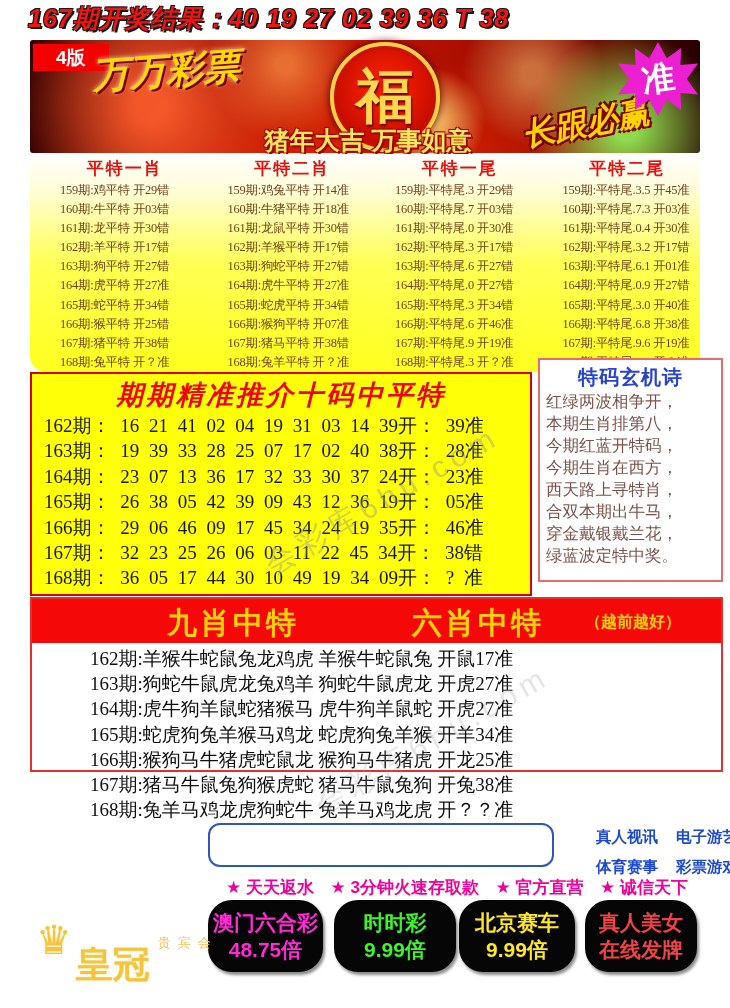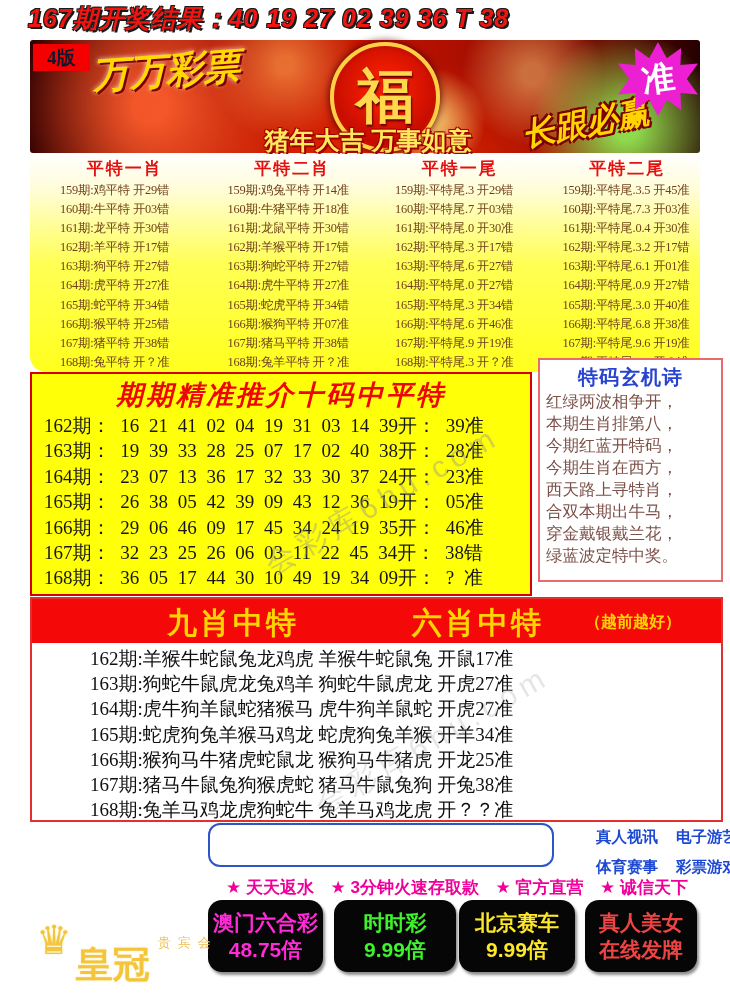--- a/index.html
+++ b/index.html
@@ -14,22 +14,22 @@
   
   .banner{position:absolute;left:30px;top:40px;width:670px;height:113px;border-radius:3px;
     background:
       radial-gradient(circle at 89% 78%, rgba(150,255,90,.85) 0 2%, rgba(150,255,90,0) 16%),
       radial-gradient(circle at 60% 72%, rgba(255,235,130,.75) 0 2%, rgba(255,235,130,0) 13%),
       radial-gradient(circle at 18% 58%, rgba(255,95,45,.9) 0 3%, rgba(255,95,45,0) 24%),
       radial-gradient(circle at 38% 22%, rgba(255,150,70,.7) 0 2%, rgba(255,150,70,0) 18%),
       radial-gradient(circle at 75% 30%, rgba(255,210,120,.5) 0 2%, rgba(255,210,120,0) 14%),
       radial-gradient(ellipse at 50% 115%, #e02600 0%, rgba(224,38,0,0) 62%),
       linear-gradient(90deg,#320000 0%,#8e0a00 22%,#c81400 50%,#8e0a00 78%,#250000 100%);}
-  .edition{position:absolute;left:3px;top:4px;background:#f40000;color:#0f172a;font-weight:bold;
-    font-size:19px;padding:4px 14px;line-height:1;font-family:Liberation Serif, serif;}
+  .edition{position:absolute;left:3px;top:4px;background:#f40000;color:#ffffff;font-weight:bold;
+    font-size:19px;padding:4px 23px;line-height:1;}
   .brand{position:absolute;left:62px;top:6px;font-size:37px;font-weight:bold;font-style:italic;
     color:#ffd900;transform:rotate(-4deg);
     text-shadow:2px 2px 0 #7c0000,0 0 5px rgba(255,255,255,.8);}
   .fu{position:absolute;left:300px;top:2px;width:102px;height:102px;border-radius:50%;
     border:4px solid #ffcf45;background:radial-gradient(circle at 50% 42%,#ee1c00 25%,#a80000 100%);
     box-shadow:inset 0 0 0 3px #c81000,0 0 9px #4a0000;display:flex;align-items:center;justify-content:center;}
   .fu span{font-size:58px;font-weight:bold;color:#ffd84e;text-shadow:1px 2px 2px #5e0000;}
   .greeting{position:absolute;left:168px;top:84px;width:340px;text-align:center;font-size:25px;
     font-weight:bold;color:#ffe85c;white-space:nowrap;
     text-shadow:2px 2px 0 #a00000,-1px -1px 0 #a00000,1px -1px 0 #a00000,-1px 1px 0 #a00000;}
@@ -60,21 +60,21 @@
     padding-left:12px;line-height:25.4px;word-spacing:5px;white-space:nowrap;}
 
   
   .poem{position:absolute;left:538px;top:358px;width:185px;height:224px;background:#fff;
     border:2px solid #e86a6a;box-sizing:border-box;}
   .poem-title{text-align:center;margin-top:4px;font-size:20px;font-weight:bold;color:#2743cf;letter-spacing:1px;}
   .poem-line{font-family:"Liberation Serif","DejaVu Serif",serif;font-size:16.5px;color:#7c5048;
     line-height:22px;padding-left:6px;white-space:nowrap;}
 
   
-  .zodiac{position:absolute;left:30px;top:597px;width:693px;height:225px;background:#fff;
+  .zodiac{position:absolute;left:30px;top:597px;width:693px;height:175px;background:#fff;
     border:2px solid #e03030;box-sizing:border-box;}
   .z-header{position:relative;height:44px;background:#f50808;}
   .z-nine{position:absolute;left:135px;top:4px;font-size:30px;font-weight:bold;color:#ffd400;letter-spacing:3px;}
   .z-six{position:absolute;left:380px;top:4px;font-size:30px;font-weight:bold;color:#ffd400;letter-spacing:3px;}
   .z-note{position:absolute;left:553px;top:13px;font-size:16px;font-weight:bold;color:#ffd400;}
   .z-body{padding-top:3px;}
   .z-row{font-family:"Liberation Serif","DejaVu Serif",serif;font-size:19px;color:#101010;
     line-height:25.2px;padding-left:58px;white-space:nowrap;}
 
   
@@ -84,21 +84,21 @@
   .wm2{left:300px;top:720px;transform:rotate(-30deg);color:rgba(160,160,160,.28);}
 
   
   .ad-input{position:absolute;left:208px;top:823px;width:346px;height:44px;border:2px solid #2d55c8;
     border-radius:12px;box-sizing:border-box;background:#fff;outline:none;font-size:16px;padding:0 10px;}
   .links{position:absolute;left:568px;top:827px;display:grid;grid-template-columns:auto auto;
     column-gap:18px;row-gap:9px;margin-left:28px;}
   .links span{color:#1d49d2;font-size:15.5px;font-weight:bold;cursor:pointer;white-space:nowrap;}
   .promos{position:absolute;left:226px;top:876px;width:462px;display:flex;justify-content:space-between;}
   .promos span{color:#f0009a;font-size:17px;font-weight:bold;white-space:nowrap;}
-  .game-btn{position:absolute;top:900px;height:72px;background:#060606;border:none;border-radius:14px;
+  .game-btn{position:absolute;top:900px;height:72px;background:#060606;border:none;border-radius:24px;
     display:flex;flex-direction:column;align-items:center;justify-content:center;gap:3px;cursor:pointer;
     box-shadow:2px 3px 3px rgba(0,0,0,.45);}
   .game-btn .l1,.game-btn .l2{font-size:21px;font-weight:bold;line-height:1.1;white-space:nowrap;}
   .btn1{left:208px;width:115px;}
   .btn2{left:334px;width:122px;}
   .btn3{left:459px;width:116px;}
   .btn4{left:585px;width:112px;}
   .logo{position:absolute;left:36px;top:918px;display:flex;align-items:flex-start;}
   .crown{font-size:40px;color:#f2c53d;line-height:1;margin-top:2px;text-shadow:0 0 2px #fbe291;}
   .logo-brand{font-family:"Liberation Serif","DejaVu Serif",serif;font-size:37px;font-weight:bold;

